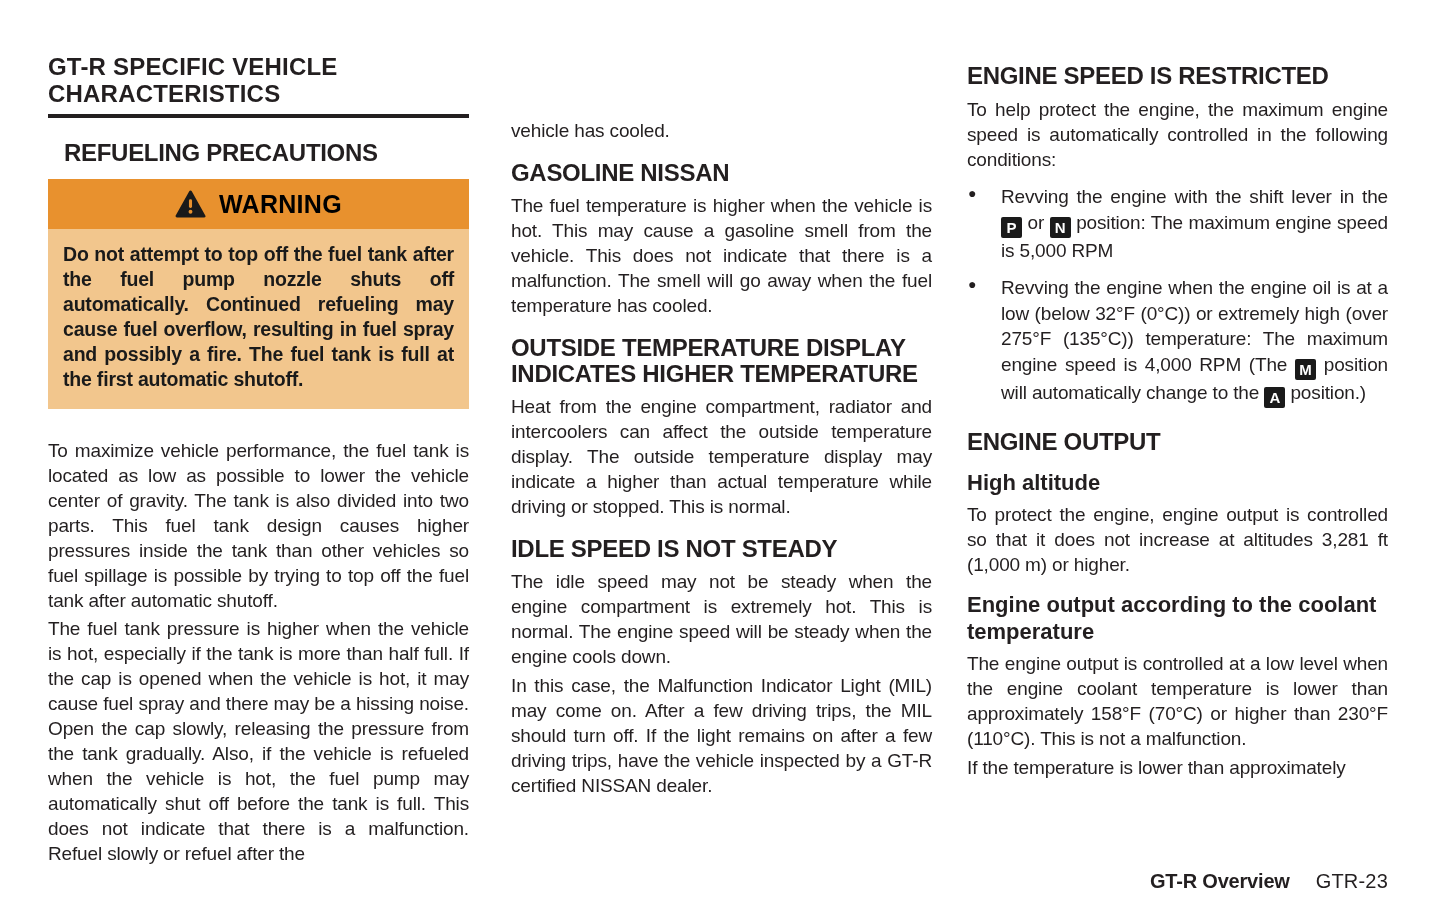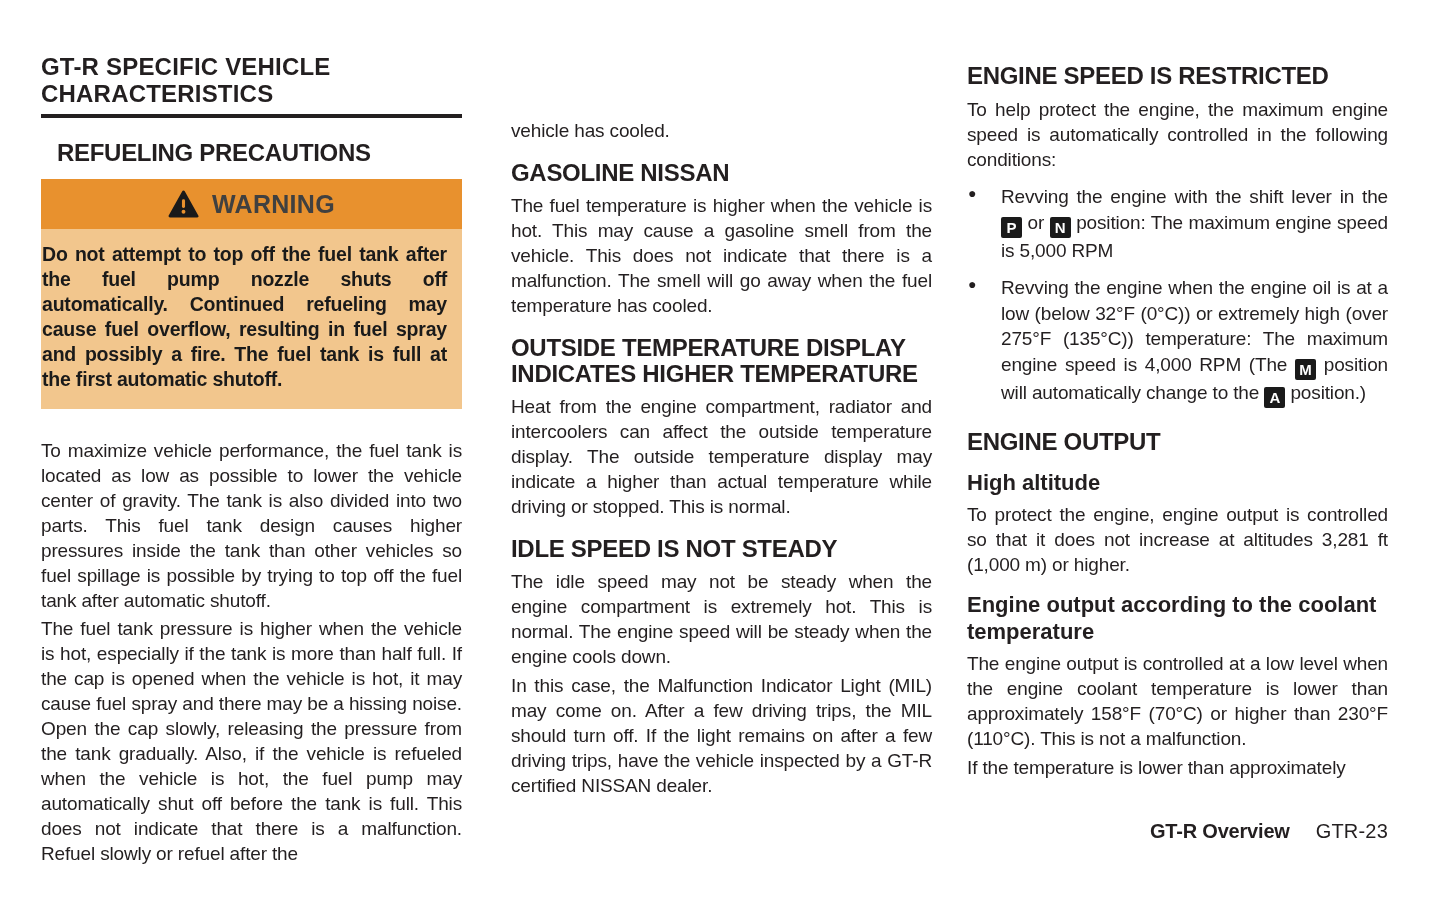--- a/index.html
+++ b/index.html
@@ -5,21 +5,21 @@
   html, body { margin: 0; padding: 0; }
   body {
     width: 1445px; height: 920px;
     background: #ffffff;
     font-family: "Liberation Sans", "DejaVu Sans", sans-serif;
     color: #231f20;
     position: relative;
     overflow: hidden;
   }
   .col { position: absolute; top: 0; width: 421px; }
-  #col-left   { left: 41px; }
+  #col-left   { left: 48px; }
   #col-middle { left: 511px; }
   #col-right  { left: 967px; }
 
   .page-title {
     margin-top: 53px;
     font-size: 24px;
     line-height: 27px;
     font-weight: bold;
     letter-spacing: 0.2px;
   }
@@ -55,27 +55,27 @@
     background: #e8912e;
     height: 50px;
     display: flex;
     align-items: center;
     justify-content: center;
     gap: 13px;
   }
   .warning-label {
     font-size: 25px;
     font-weight: bold;
-    color: #404040;
+    color: #000000;
     letter-spacing: 0.3px;
   }
   .warning-icon { width: 31px; height: 29px; display: block; }
   .warning-body {
     background: #f2c68d;
-    padding: 13px 15px 17px 1px;
+    padding: 13px 15px 17px 15px;
     font-size: 19.5px;
     line-height: 25px;
     font-weight: bold;
     text-align: justify;
     letter-spacing: -0.2px;
     color: #1a1a1a;
   }
 
   
   #continuation { margin-top: 118px; }
@@ -114,21 +114,21 @@
     vertical-align: -4px;
   }
   #engine-output-heading { margin-top: 21px; }
   #col-right .subsection .h3 { margin-top: 14px; }
   #col-right .subsection .para { margin-top: 6px; }
   #col-right .subsection .para + .para { margin-top: 4px; }
 
   
   .footer {
     position: absolute;
-    top: 820px;
+    top: 870px;
     right: 57px;
     display: flex;
     align-items: baseline;
     gap: 26px;
     font-size: 20px;
   }
   .footer .section-name { font-weight: bold; letter-spacing: -0.2px; }
   .footer .page-number { font-weight: normal; letter-spacing: 0.2px; }
 </style>
 </head>

